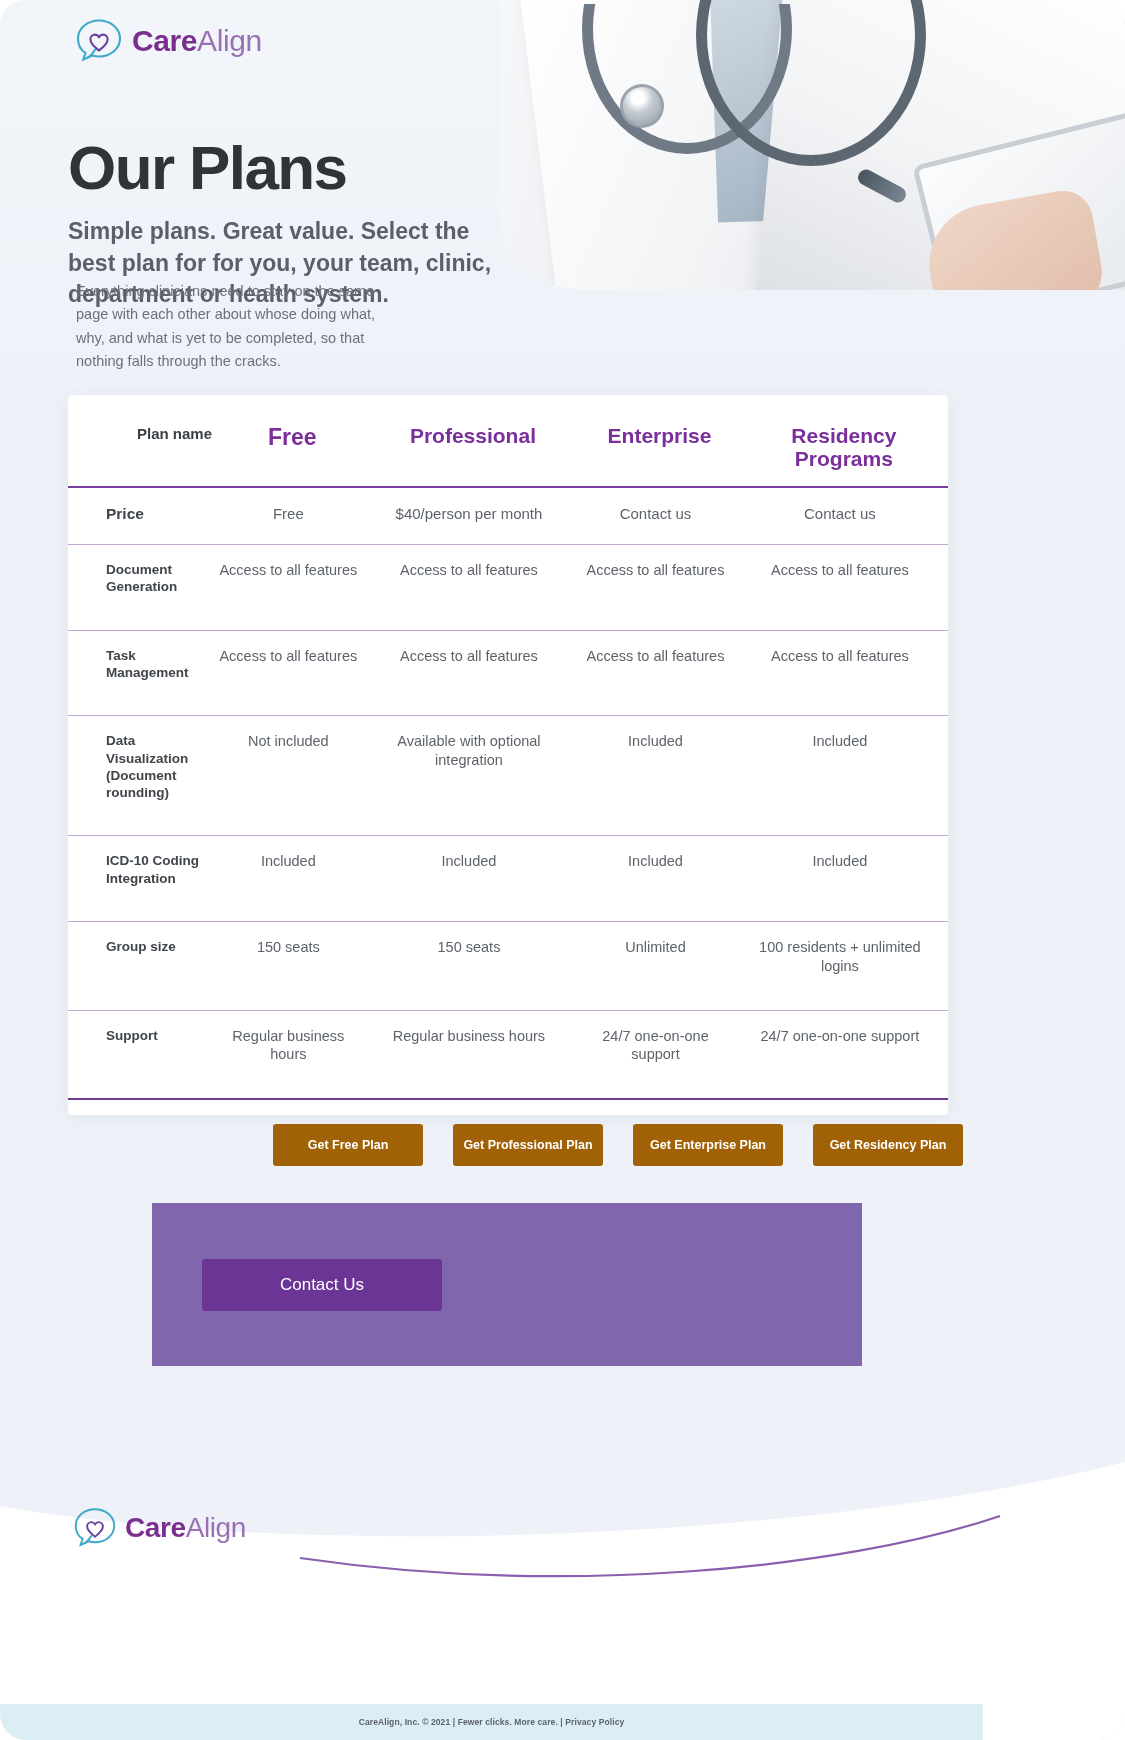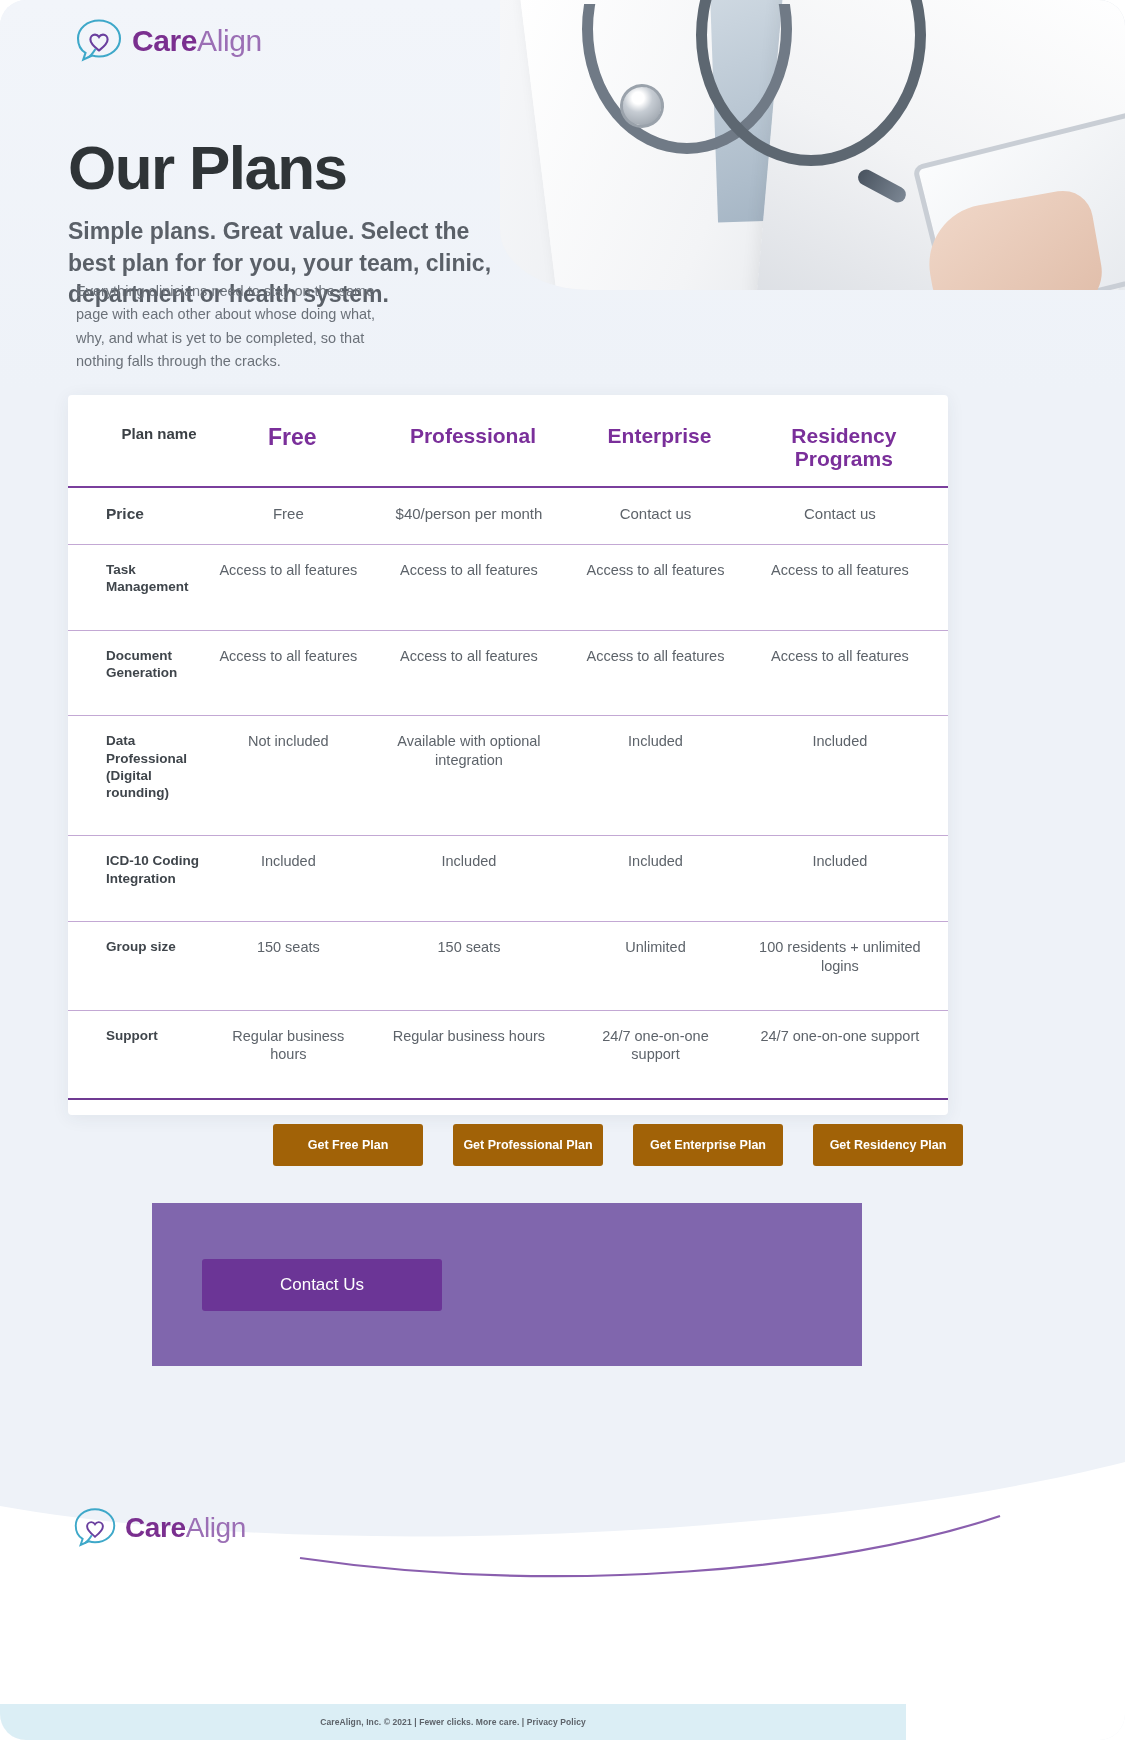--- a/index.html
+++ b/index.html
@@ -122,21 +122,21 @@
     border-radius: 4px;
     box-shadow: 0 3px 18px rgba(40,50,70,.07);
   }
   .ptable { width: 100%; border-collapse: collapse; }
   .ptable th, .ptable td { vertical-align: top; }
 
   .ptable thead th {
     padding: 30px 6px 16px 6px;
     border-bottom: 2px solid #7a3f9d;
   }
-  th.col-label { width: 150px; padding-left: 38px !important; text-align: center; }
+  th.col-label { width: 150px; padding-left: 38px !important; text-align: right; }
   .hdr-planname { font-size: 15px; font-weight: 700; color: #3b4045; }
   .hdr-plan { font-size: 23px; font-weight: 700; color: #7a2f9a; line-height: 1.08; text-align: center; }
   .hdr-plan.small { font-size: 21px; }
 
   .ptable tbody td {
     border-bottom: 1.5px solid #c3a8d4;
     padding: 16px 8px 34px 0;
     text-align: center;
     font-size: 14.5px; color: #5d636a; line-height: 1.3;
   }
@@ -185,21 +185,21 @@
     width: 1125px; height: 330px;
   }
   .footer-logo {
     position: absolute; left: 72px; bottom: 190px;
     display: flex; align-items: center; gap: 7px;
   }
   .footer-logo .mark { width: 46px; height: 44px; }
   .footer-logo .brand-text { font-size: 28px; }
   .copyright-bar {
     position: absolute; left: 0; bottom: 0;
-    width: 906px; height: 36px;
+    width: 983px; height: 36px;
     background: #dbeef5;
     display: flex; align-items: center; justify-content: center;
   }
   .copyright-text { font-size: 8.5px; font-weight: 700; color: #5d636a; letter-spacing: .1px; }
 </style>
 </head>
 <body>
 
 <div class="page">
 
@@ -256,35 +256,35 @@
       </thead>
       <tbody>
         <tr class="price-row">
           <td class="rowlabel">Price</td>
           <td>Free</td>
           <td>$40/person per month</td>
           <td>Contact us</td>
           <td>Contact us</td>
         </tr>
         <tr>
+          <td class="rowlabel">Document Generation</td>
+          <td>Access to all features</td>
+          <td>Access to all features</td>
+          <td>Access to all features</td>
+          <td>Access to all features</td>
+        </tr>
+        <tr>
           <td class="rowlabel">Task Management</td>
           <td>Access to all features</td>
           <td>Access to all features</td>
           <td>Access to all features</td>
           <td>Access to all features</td>
         </tr>
         <tr>
-          <td class="rowlabel">Document Generation</td>
-          <td>Access to all features</td>
-          <td>Access to all features</td>
-          <td>Access to all features</td>
-          <td>Access to all features</td>
-        </tr>
-        <tr>
-          <td class="rowlabel">Data Professional (Digital rounding)</td>
+          <td class="rowlabel">Data Visualization (Document rounding)</td>
           <td>Not included</td>
           <td>Available with optional integration</td>
           <td>Included</td>
           <td>Included</td>
         </tr>
         <tr>
           <td class="rowlabel">ICD-10 Coding Integration</td>
           <td>Included</td>
           <td>Included</td>
           <td>Included</td>

